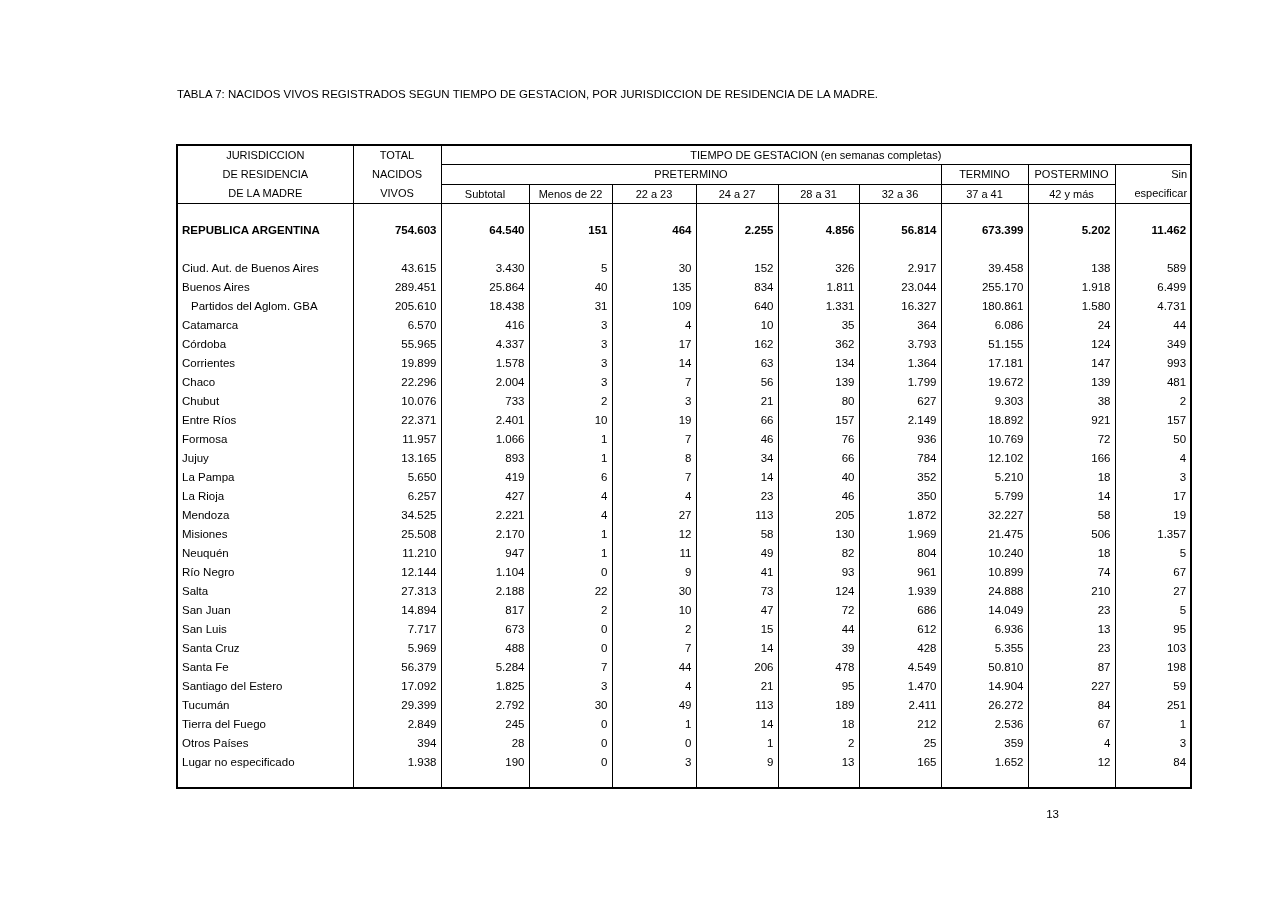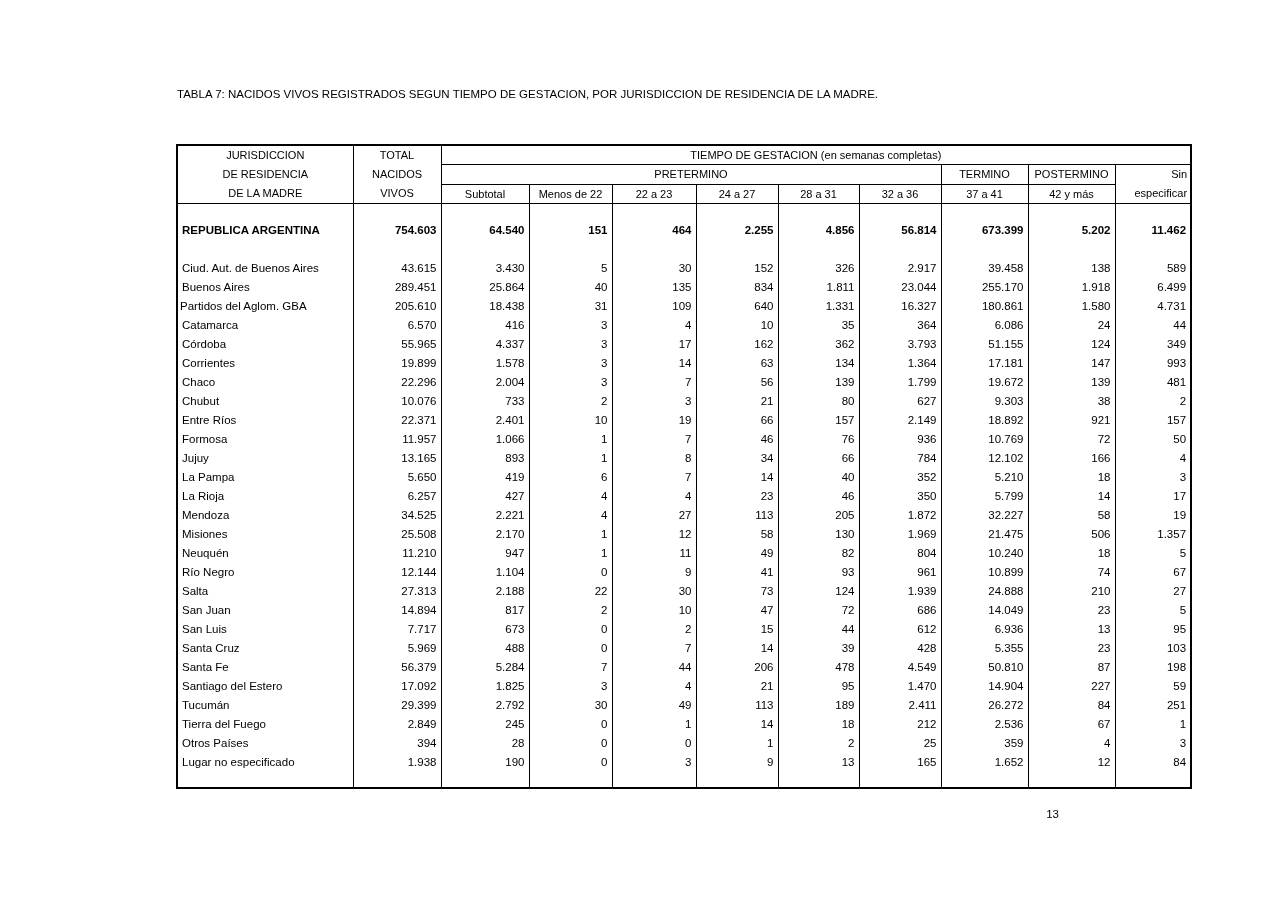--- a/index.html
+++ b/index.html
@@ -42,21 +42,21 @@
     border-left: 1px solid #000;
     border-right: 1px solid #000;
     border-top: none;
     border-bottom: none;
     padding: 0 4px;
     white-space: nowrap;
     overflow: hidden;
   }
   tbody tr.data-row { height: 19px; }
   tbody td.label { text-align: left; }
-  tbody td.label.indent { padding-left: 2px; }
+  tbody td.label.indent { padding-left: 13px; }
   tbody td.num { text-align: right; }
   tbody tr.bold { font-weight: bold; margin-left: 28px; }
   tbody tr.spacer td { height: auto; }
 
   .page-number {
     position: absolute; right: 94px; top: 808px;
     font-size: 11.5px;
   }
 </style>
 </head>

